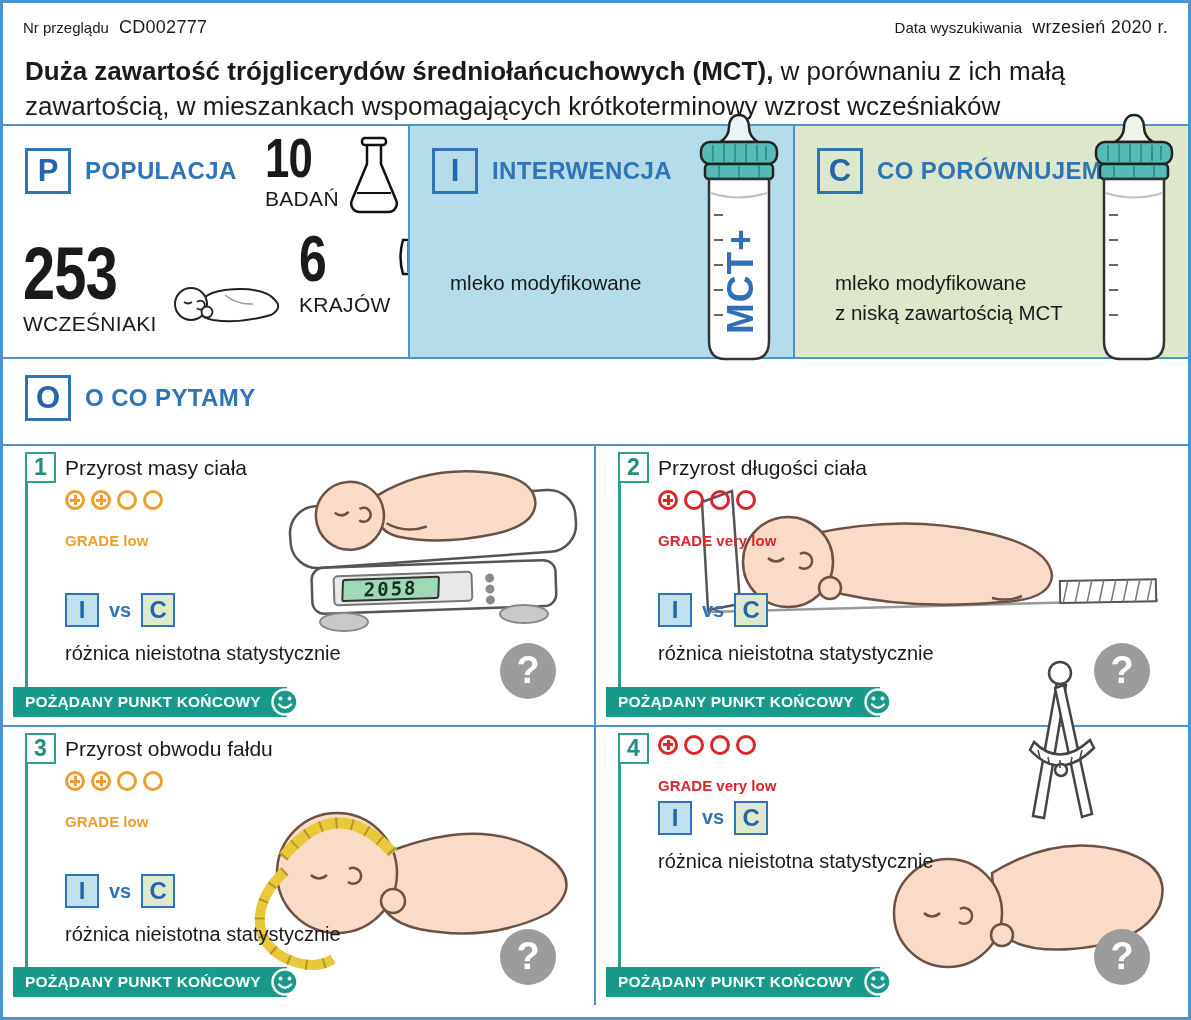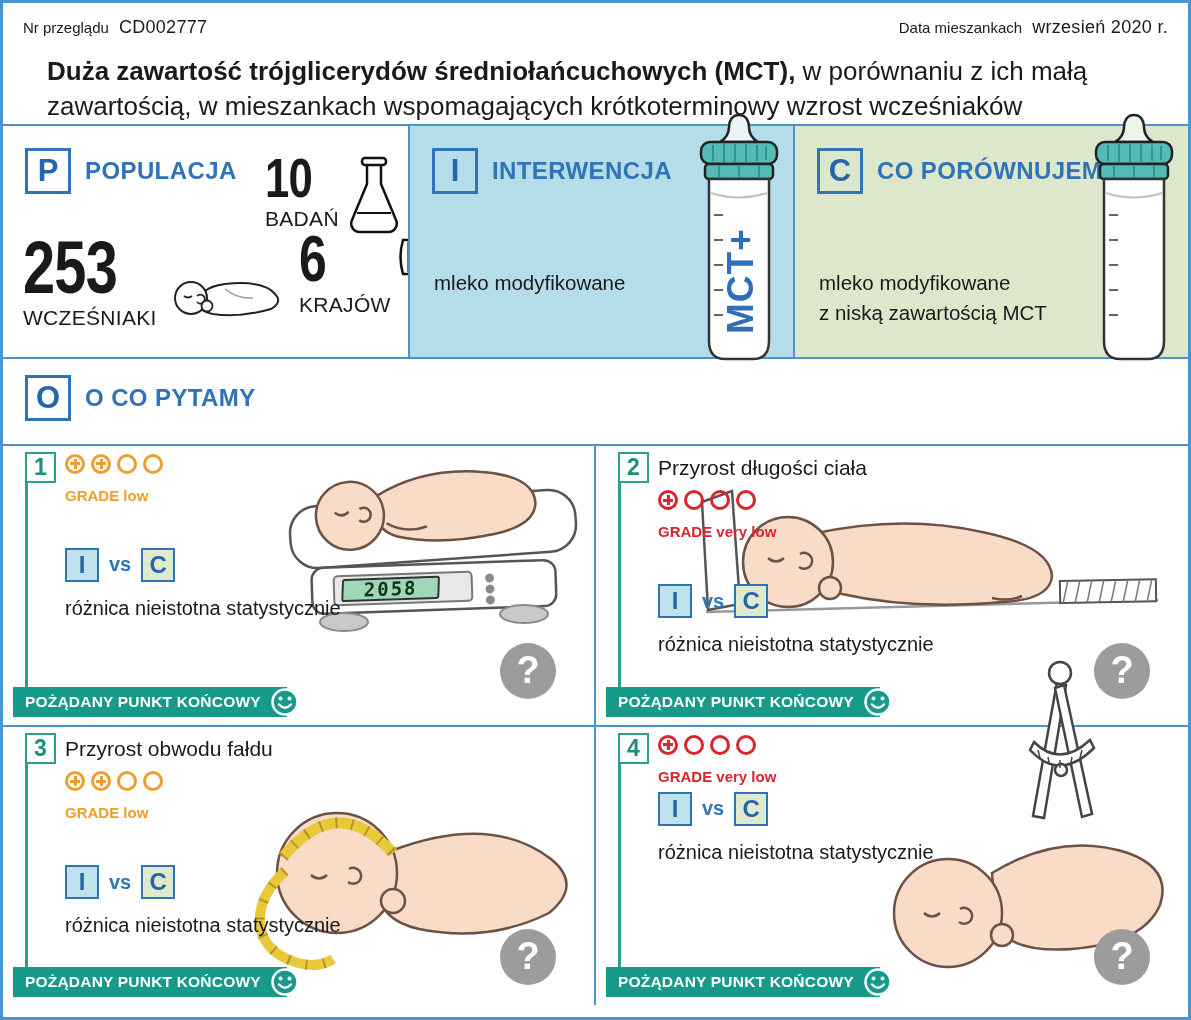--- a/index.html
+++ b/index.html
@@ -7,65 +7,65 @@
     position:relative;width:1191px;height:1020px;box-sizing:border-box;
     border:3px solid #4E94CC;background:#fff;overflow:hidden;
     font-family:"Liberation Sans",sans-serif;color:#1a1a1a;
   }
   
   .header{display:flex;justify-content:space-between;align-items:baseline;height:45px;padding:14px 20px 0;box-sizing:border-box;}
   .h-group{display:flex;align-items:baseline;gap:10px;}
   .h-label{font-size:15px;}
   .h-value{font-size:18px;letter-spacing:.3px;}
   
-  .title{padding:6px 22px 0;font-size:26px;line-height:1.34;margin-left:22px;}
+  .title{padding:6px 22px 0;font-size:26px;line-height:1.34;}
   .title .bold{font-weight:700;}
   
   .pico-row{position:relative;display:flex;height:235px;box-sizing:border-box;
     border-top:2px solid #4E94CC;border-bottom:2px solid #4E94CC;}
   .sec{position:relative;box-sizing:border-box;height:100%;}
   .sec-p{width:405px;background:#fff;}
   .sec-i{width:387px;background:#B5DCE9;border-left:2px solid #4E94CC;border-right:2px solid #4E94CC;}
   .sec-c{flex:1;background:#DCE7CB;}
   .lhead{position:absolute;top:22px;left:22px;display:flex;align-items:center;z-index:2;}
   .lbox{width:46px;height:46px;border:3px solid #2E74B6;box-sizing:border-box;display:flex;align-items:center;justify-content:center;
     font-size:31px;font-weight:700;color:#2565AE;background:transparent;flex:0 0 auto;}
   .lhead .ltext{margin-left:14px;font-size:24px;font-weight:700;color:#2E74B6;letter-spacing:.4px;white-space:nowrap;}
   .stat{position:absolute;display:flex;align-items:flex-start;}
   .numcol{display:flex;flex-direction:column;}
   .num{font-weight:700;line-height:.92;transform:scaleX(.78);transform-origin:left top;letter-spacing:-1px;}
-  .stat-badan{left:262px;top:26px;}
+  .stat-badan{left:262px;top:6px;}
   .stat-badan .num{font-size:56px;}
   .stat-badan .flask{margin-left:6px;margin-top:4px;}
-  .stat-wcze{left:20px;top:108px;}
+  .stat-wcze{left:20px;top:114px;}
   .stat-wcze .num{font-size:74px;}
   .stat-wcze .baby-sm{margin-left:4px;margin-top:28px;}
   .stat-kraj{left:296px;top:104px;}
   .stat-kraj .num{font-size:64px;}
   .stat-kraj .flag{margin-left:6px;margin-top:2px;}
   .slabel{font-size:21px;margin-top:4px;letter-spacing:.3px;white-space:nowrap;}
-  .desc{position:absolute;left:24px;top:142px;font-size:20.5px;line-height:1.5;z-index:2;}
+  .desc{position:absolute;left:40px;top:142px;font-size:20.5px;line-height:1.5;z-index:2;}
   .bottle{position:absolute;top:-14px;right:2px;z-index:6;}
   
   .o-row{position:relative;height:85px;background:#fff;}
   .o-row .lhead{top:16px;}
   
   .outcomes{position:relative;display:grid;grid-template-columns:591px 1fr;grid-template-rows:279px 278px;gap:2px;
     background:#4E94CC;border-top:2px solid #4E94CC;height:561px;box-sizing:border-box;}
   .panel{position:relative;background:#fff;overflow:hidden;}
   .numbox{position:absolute;left:22px;top:6px;width:31px;height:31px;box-sizing:border-box;border:2.5px solid #2E9E8F;background:#fff;
     color:#1F8E80;font-size:23px;font-weight:700;display:flex;align-items:center;justify-content:center;z-index:3;}
   .vline{position:absolute;left:22px;top:34px;bottom:36px;width:2.5px;background:#2E9E8F;z-index:1;}
   .pcontent{position:absolute;left:62px;top:8px;width:340px;z-index:2;}
   .ptitle{font-size:21px;line-height:1.32;max-width:262px;margin-bottom:9px;}
   .gdots{line-height:1;height:22px;}
   .gdot{display:inline-block;width:20px;height:20px;box-sizing:border-box;border:3px solid currentColor;border-radius:50%;margin-right:6px;position:relative;vertical-align:top;}
   .gdot.filled::before{content:"";position:absolute;left:50%;top:2px;bottom:2px;width:3px;margin-left:-1.5px;background:currentColor;}
   .gdot.filled::after{content:"";position:absolute;top:50%;left:2px;right:2px;height:3px;margin-top:-1.5px;background:currentColor;}
-  .glabel{font-size:15px;font-weight:700;margin-top:11px;}
+  .glabel{font-size:15px;font-weight:700;margin-top:20px;}
   .ivsc{display:flex;align-items:center;margin-top:44px;}
   .panel.tight .ivsc{margin-top:7px;}
   .lbox.small{width:34px;height:34px;border-width:2.5px;font-size:24px;}
   .ibox{background:#BFE2EE;}
   .cbox{background:#DFE9CB;}
   .vs{margin:0 10px;font-size:20px;font-weight:700;color:#2E74B6;}
   .result{margin-top:15px;font-size:20px;white-space:nowrap;}
   .badge{position:absolute;left:10px;bottom:8px;background:#179A8A;color:#fff;font-size:15.5px;font-weight:700;
     padding:6px 26px 6px 12px;letter-spacing:.2px;white-space:nowrap;z-index:4;}
   .badge .smiley{position:absolute;right:-13px;top:50%;transform:translateY(-50%);}
@@ -83,21 +83,21 @@
 <body>
 
 <div class="page">
 
   <div class="header">
     <div class="h-group">
       <span class="h-label">Nr przeglądu</span>
       <span class="h-value">CD002777</span>
     </div>
     <div class="h-group">
-      <span class="h-label">Data mieszankach</span>
+      <span class="h-label">Data wyszukiwania</span>
       <span class="h-value">wrzesień 2020 r.</span>
     </div>
   </div>
 
   <div class="title"><span class="bold">Duża zawartość trójglicerydów średniołańcuchowych (MCT),</span><span> w porównaniu z ich małą zawartością, w mieszankach wspomagających krótkoterminowy wzrost wcześniaków</span></div>
 
   <div class="pico-row">
 
     <div class="sec sec-p">
       <div class="lhead">
@@ -217,20 +217,21 @@
             <text x="122" y="140" text-anchor="middle" font-family="'DejaVu Sans Mono',monospace" font-size="19" font-weight="bold" fill="#15301f" letter-spacing="2">2058</text>
           </g>
           <circle cx="212" cy="126" r="4.5" fill="#8a8a8a"></circle>
           <circle cx="212" cy="137" r="4.5" fill="#8a8a8a"></circle>
           <circle cx="212" cy="148" r="4.5" fill="#8a8a8a"></circle>
         </g>
         <ellipse cx="66" cy="168" rx="24" ry="9" fill="#C9C9C9" stroke="#888" stroke-width="2"></ellipse>
         <ellipse cx="246" cy="160" rx="24" ry="9" fill="#C9C9C9" stroke="#888" stroke-width="2"></ellipse>
       </svg>
       <div class="pcontent">
+        <div class="ptitle">Przyrost masy ciała</div>
         <div class="grade-wrap" style="color: rgb(238, 158, 46);">
           <div class="gdots"><span class="gdot filled"></span><span class="gdot filled"></span><span class="gdot"></span><span class="gdot"></span></div>
           <div class="glabel">GRADE low</div>
         </div>
         <div class="ivsc">
           <span class="lbox small ibox">I</span>
           <span class="vs">vs</span>
           <span class="lbox small cbox">C</span>
         </div>
         <div class="result">różnica nieistotna statystycznie</div>

